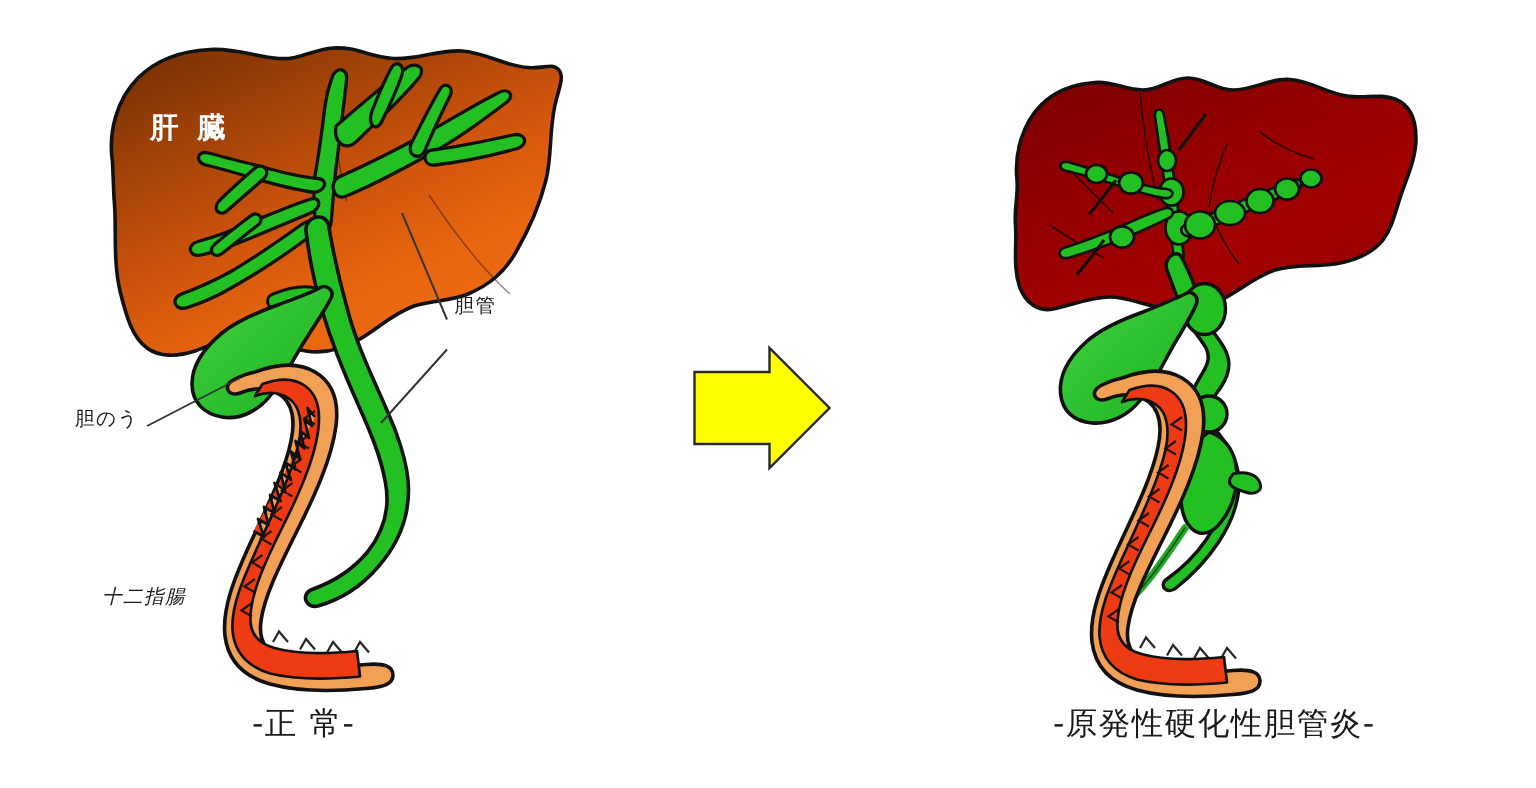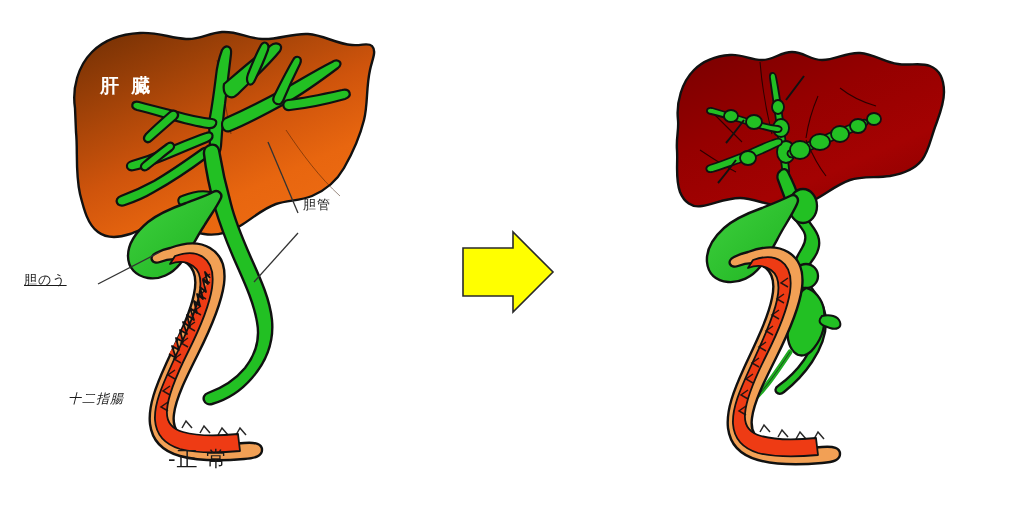--- a/index.html
+++ b/index.html
@@ -424,20 +424,21 @@
         <path d="M796,439 l4,-7 l6,7"></path>
         <path d="M814,439 l4,-7 l6,7"></path>
       </g>
     </g>
   </svg>
 
   <div class="lbl lbl-liver" style="left:100px;top:76px;">肝 臓</div>
 
   <div class="lbl lbl-organ" style="left:303px;top:198px;">胆管</div>
 
-  <div class="lbl lbl-organ" style="left:24px;top:273px;text-decoration:underline;">胆のう</div>
+  <div class="lbl lbl-organ" style="left:50px;top:273px;">胆のう</div>
 
   <div class="lbl lbl-organ" style="left:68px;top:392px;font-style:italic;">十二指腸</div>
 
-  <div class="caption" style="left:168px;top:445px;">-正 常-</div>
-
+  <div class="caption" style="left:168px;top:468px;">-正 常-</div>
+
+  <div class="caption" style="left:702px;top:468px;">-原発性硬化性胆管炎-</div>
 
 </div>
 
 </body></html>

